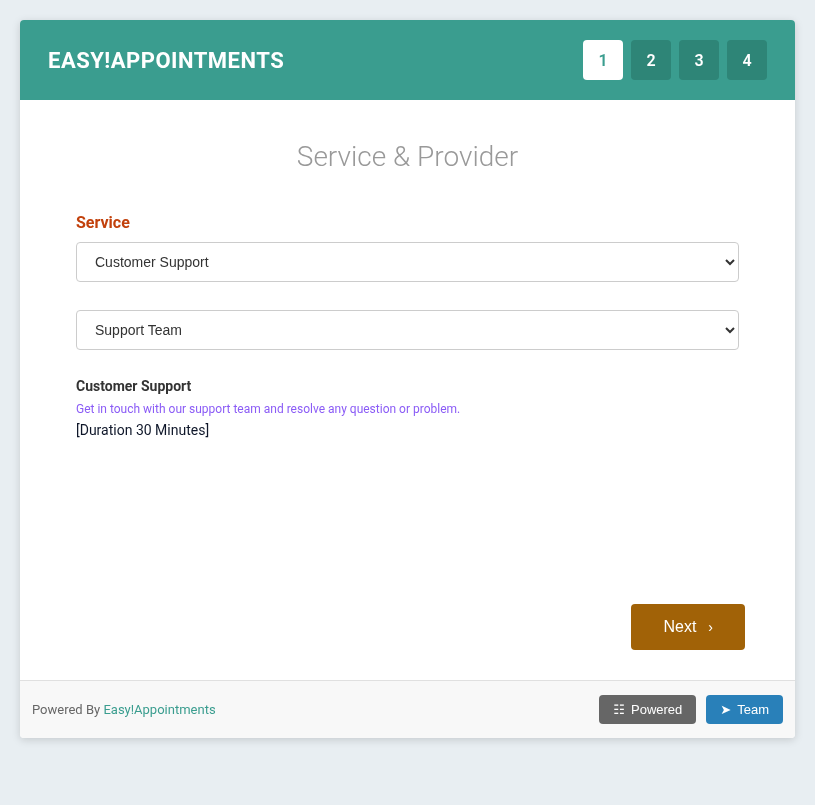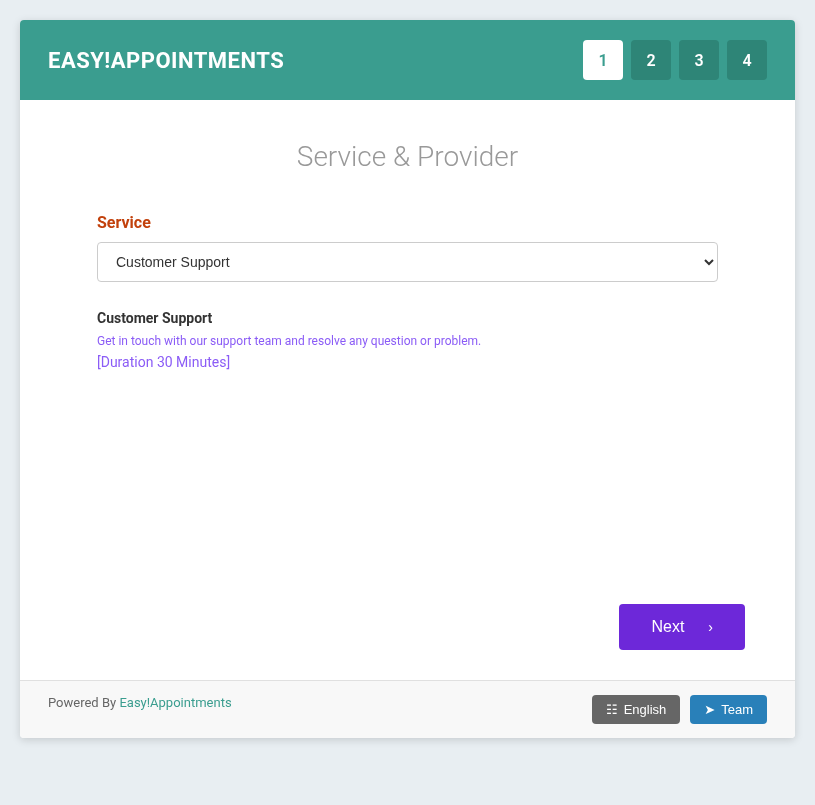--- a/index.html
+++ b/index.html
@@ -55,21 +55,21 @@
       background: white;
       color: #3a9d8f;
     }
     .step-indicator.inactive {
       background: #2e8577;
       color: white;
     }
 
     
     .main-content {
-      padding: 40px 77px 30px;
+      padding: 40px 56px 30px;
       background: white;
       min-height: 580px;
       position: relative;
     }
     .page-title {
       text-align: center;
       font-size: 28px;
       font-weight: 300;
       color: #999;
       margin-bottom: 40px;
@@ -108,53 +108,53 @@
       color: #333;
       margin-bottom: 6px;
       font-size: 14px;
     }
     .description-text {
       color: #8b5cf6;
       font-size: 12px;
       line-height: 1.5;
     }
     .description-duration {
-      color: #8b5cf6;
+      color: #0f172a;
       font-size: 14px;
       margin-top: 4px;
     }
 
     
     .btn-next {
       position: absolute;
       bottom: 30px;
       right: 50px;
-      background: #6d28d9;
+      background: #a16207;
       color: white;
       border: none;
       border-radius: 4px;
       padding: 14px 32px;
       font-size: 16px;
       font-weight: 500;
       cursor: pointer;
       display: flex;
       align-items: center;
-      gap: 24px;
+      gap: 12px;
     }
     .chevron-right {
       font-size: 14px;
     }
 
     
     .footer {
       background: #f8f8f8;
       border-top: 1px solid #e0e0e0;
-      padding: 14px 28px;
-      display: flex;
-      align-items: flex-start;
+      padding: 14px 12px;
+      display: flex;
+      align-items: center;
       justify-content: space-between;
     }
     .powered-by {
       font-size: 13px;
       color: #666;
     }
     .powered-by a {
       color: #3a9d8f;
       text-decoration: none;
     }
@@ -207,20 +207,23 @@
     <h1 class="page-title">Service &amp; Provider</h1>
 
     <div class="form-section">
       <label class="form-label">Service</label>
       <select class="form-select">
         <option value="customer_support">Customer Support</option>
       </select>
     </div>
 
     <div class="form-section">
+      <select class="form-select">
+        <option value="support_team">Support Team</option>
+      </select>
     </div>
 
     <div class="description-box">
       <div class="description-title">Customer Support</div>
       <div class="description-text">Get in touch with our support team and resolve any question or problem.</div>
       <div class="description-duration">[Duration 30 Minutes]</div>
     </div>
 
     <button class="btn-next">
       <span>Next</span>
@@ -229,21 +232,21 @@
   </div>
 
   <div class="footer">
     <div class="powered-by">
       <span>Powered By</span>
       <a href="#">Easy!Appointments</a>
     </div>
     <div class="footer-actions">
       <button class="btn-language">
         <span>☷</span>
-        <span>English</span>
+        <span>Powered</span>
       </button>
       <button class="btn-login">
         <span>➤</span>
         <span>Team</span>
       </button>
     </div>
   </div>
 
 </div>
 

